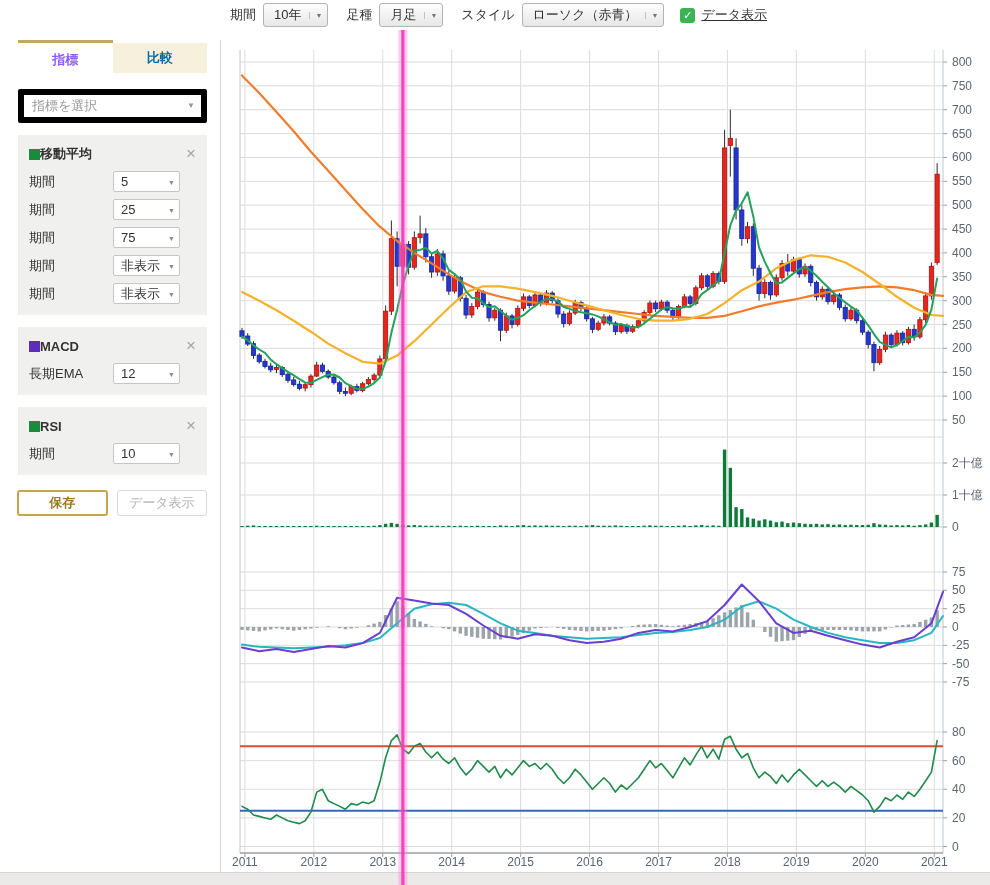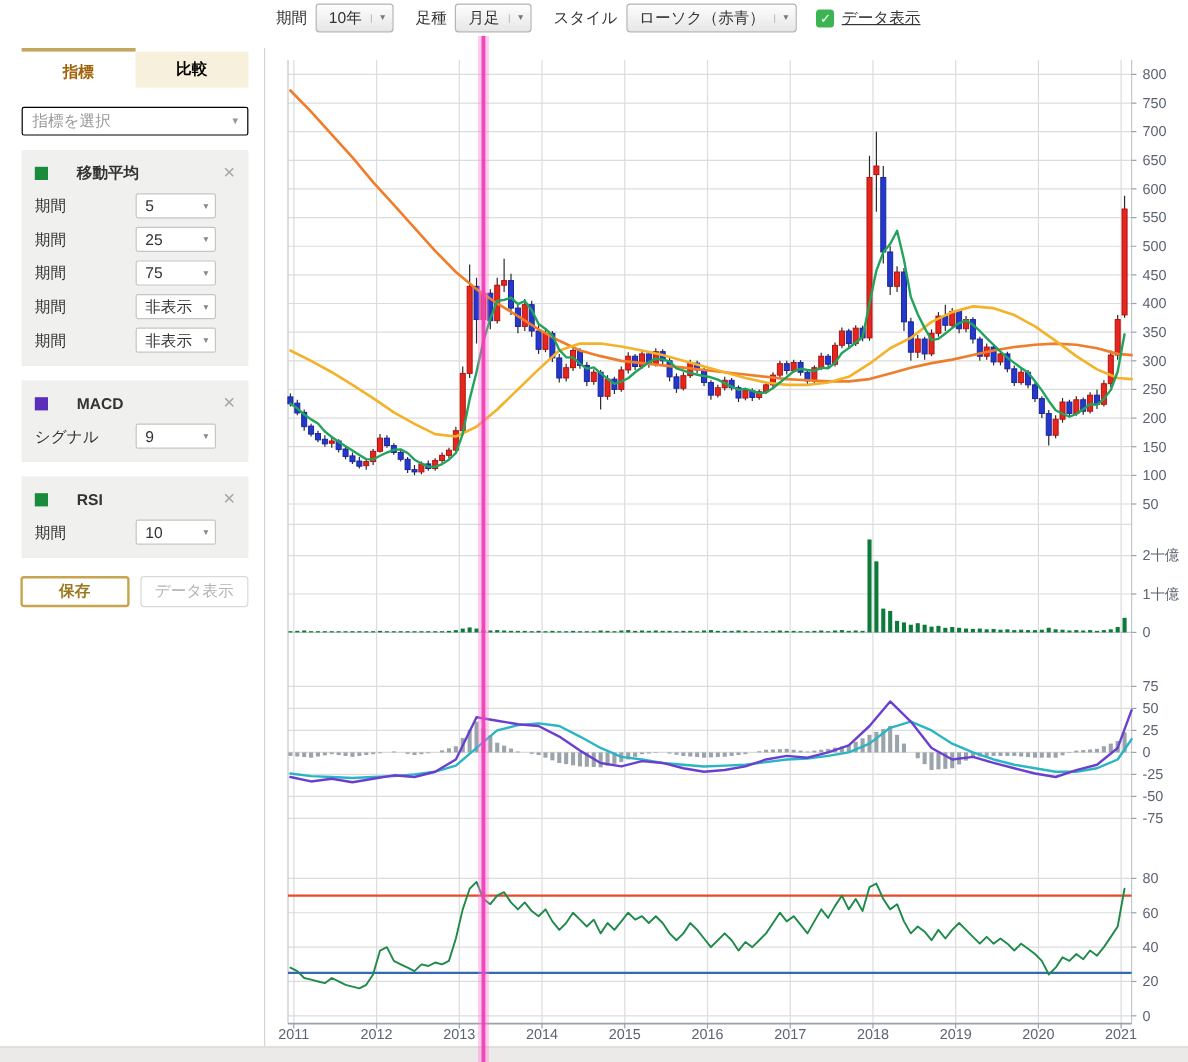--- a/index.html
+++ b/index.html
@@ -12,28 +12,28 @@
   .tgap{margin-left:18px;text-align:right;}
   .dropbtn{display:inline-flex;align-items:center;height:22px;padding:0 5px 0 10px;border:1px solid #b4b4b4;border-radius:3px;background:linear-gradient(#fdfdfd,#e7e7e7);font-size:13px;color:#333;cursor:pointer;}
   .dropbtn .arr{margin-left:8px;padding-left:5px;border-left:1px solid #c2c2c2;font-size:7px;color:#777;}
   .chk{width:15px;height:15px;background:#3cb454;border-radius:3px;color:#fff;display:inline-flex;align-items:center;justify-content:center;font-size:11px;font-weight:bold;margin-left:16px;cursor:pointer;}
   .chklabel{margin-left:6px;text-decoration:underline;}
 
   
   .sidebar{position:absolute;left:0;top:40px;width:220px;font-size:13px;color:#333;}
   .tabs{display:flex;margin:0 13px 0 18px;}
   .tab{flex:1;height:33px;line-height:33px;text-align:center;font-weight:bold;cursor:pointer;}
-  .tab.active{border-top:3px solid #c2a85e;background:#fff;color:#a16207;}
-  .tab.inactive{background:#f7f0dc;color:#000000;margin-top:3px;height:30px;line-height:30px;}
-  .selectbox{margin:13px 13px 0 18px;height:22px;line-height:22px;border:1px solid #000000;border-radius:2px;background:#fff;color:#999;padding:0 18px 0 8px;position:relative;cursor:pointer;}
+  .tab.active{border-top:3px solid #c2a85e;background:#fff;color:#8b5cf6;}
+  .tab.inactive{background:#f7f0dc;color:#0369a1;margin-top:3px;height:30px;line-height:30px;}
+  .selectbox{margin:13px 13px 0 18px;height:22px;line-height:22px;border:6px solid #000000;border-radius:2px;background:#fff;color:#999;padding:0 18px 0 8px;position:relative;cursor:pointer;}
   .selectbox .sarr{position:absolute;right:6px;top:0;font-size:8px;color:#999;}
   .panel{margin:12px 13px 0 18px;background:#f0f0ee;padding:9px 11px 11px 11px;}
   .phead{display:flex;align-items:center;height:20px;}
   .sq{width:11px;height:11px;display:inline-block;}
-  .ptitle{margin-left:24px;font-weight:bold;}
+  .ptitle{margin-left:0;font-weight:bold;}
   .xbtn{margin-left:auto;color:#a5a5a5;font-size:17px;line-height:14px;cursor:pointer;}
   .row{display:flex;align-items:center;margin-top:7px;}
   .rlabel{width:84px;}
   .sel{width:42px;height:19px;line-height:19px;border:1px solid #c5c5c5;background:#fff;border-radius:2px;position:relative;padding:0 16px 0 7px;cursor:pointer;}
   .sel .sarr{position:absolute;right:4px;top:1px;font-size:7px;color:#888;}
   .btns{display:flex;margin:15px 13px 0 17px;gap:9px;}
   .btn{width:92px;height:26px;border-radius:3px;background:#fff;font-size:13px;cursor:pointer;font-family:inherit;}
   .btn.save{border:2px solid #c9a44e;color:#9a7a20;font-weight:bold;}
   .btn.reset{border:1px solid #d9d9d9;color:#b3b3b3;}
   .vdivider{position:absolute;left:220px;top:40px;width:1px;height:832px;background:#d5d5d5;}
@@ -108,22 +108,22 @@
         </div>
     </div>
 
     <div class="panel">
       <div class="phead">
         <span class="sq" style="background:#5b2db8"></span>
         <span class="ptitle">MACD</span>
         <span class="xbtn">×</span>
       </div>
       <div class="row">
-          <span class="rlabel">シグナル</span>
-          <span class="sel"><span>9</span><span class="sarr">▼</span></span>
+          <span class="rlabel">長期EMA</span>
+          <span class="sel"><span>12</span><span class="sarr">▼</span></span>
         </div>
     </div>
 
     <div class="panel">
       <div class="phead">
         <span class="sq" style="background:#1a8a3c"></span>
         <span class="ptitle">RSI</span>
         <span class="xbtn">×</span>
       </div>
       <div class="row">

